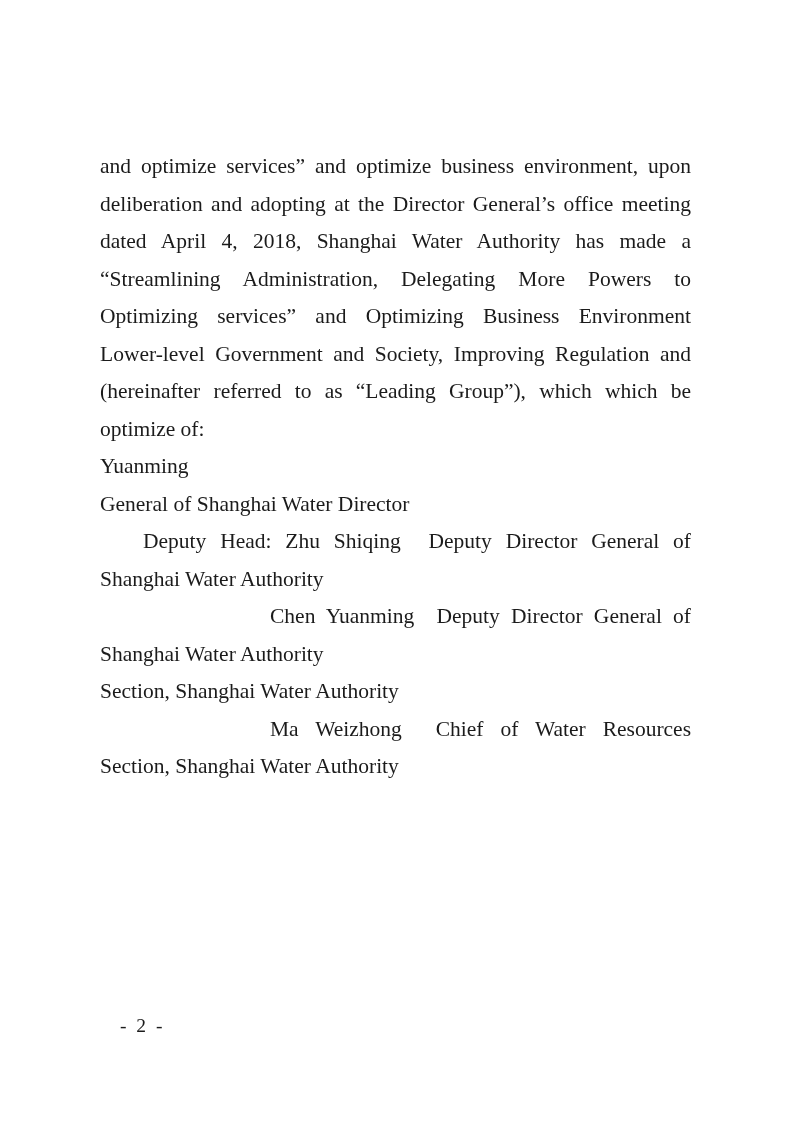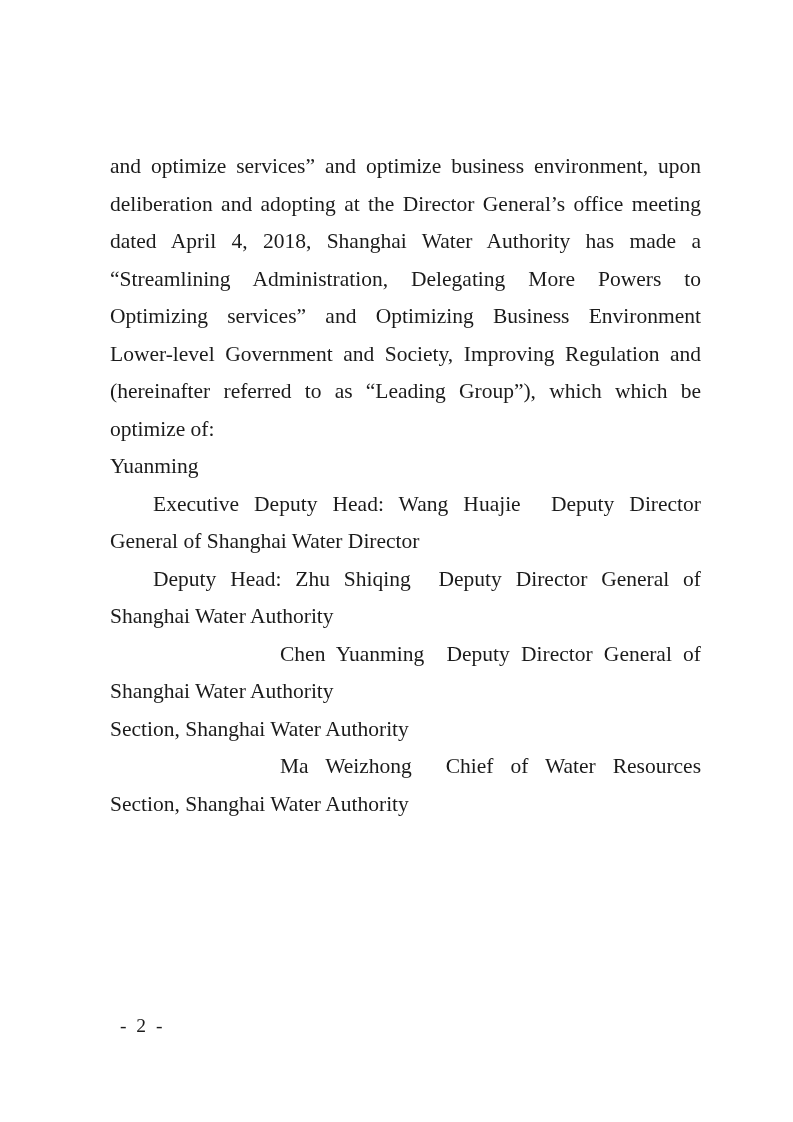--- a/index.html
+++ b/index.html
@@ -15,21 +15,20 @@
     overflow: hidden;
     font-family: "Liberation Serif", "DejaVu Serif", serif;
     color: #1b1b1b;
   }
   .doc-body {
     position: absolute;
     left: 100px;
     top: 148px;
     width: 591px;
     font-size: 21.5px;
-    margin-left: 10px;
   }
   .paragraph {
     margin: 0;
     padding: 0;
   }
   .line {
     height: 37.5px;
     line-height: 37.5px;
     overflow: hidden;
     white-space: normal;
@@ -67,21 +66,20 @@
         <div class="line ind-none j">“Streamlining Administration, Delegating More Powers to</div>
         <div class="line ind-none j">Optimizing services” and Optimizing Business Environment</div>
         <div class="line ind-none j">Lower-level Government and Society, Improving Regulation and</div>
         <div class="line ind-none j">(hereinafter referred to as “Leading Group”), which which be</div>
         <div class="line ind-none">optimize of:</div>
       </div>
       <div class="paragraph">
         <div class="line ind-none">Yuanming</div>
       </div>
       <div class="paragraph">
-        <div class="line ind-para j">Executive Deputy Head: Wang Huajie&nbsp; Deputy Director</div>
         <div class="line ind-none">General of Shanghai Water Director</div>
       </div>
       <div class="paragraph">
         <div class="line ind-para j">Deputy Head: Zhu Shiqing&nbsp; Deputy Director General of</div>
         <div class="line ind-none">Shanghai Water Authority</div>
       </div>
       <div class="paragraph">
         <div class="line ind-hang j">Chen Yuanming&nbsp; Deputy Director General of</div>
         <div class="line ind-none">Shanghai Water Authority</div>
       </div>

